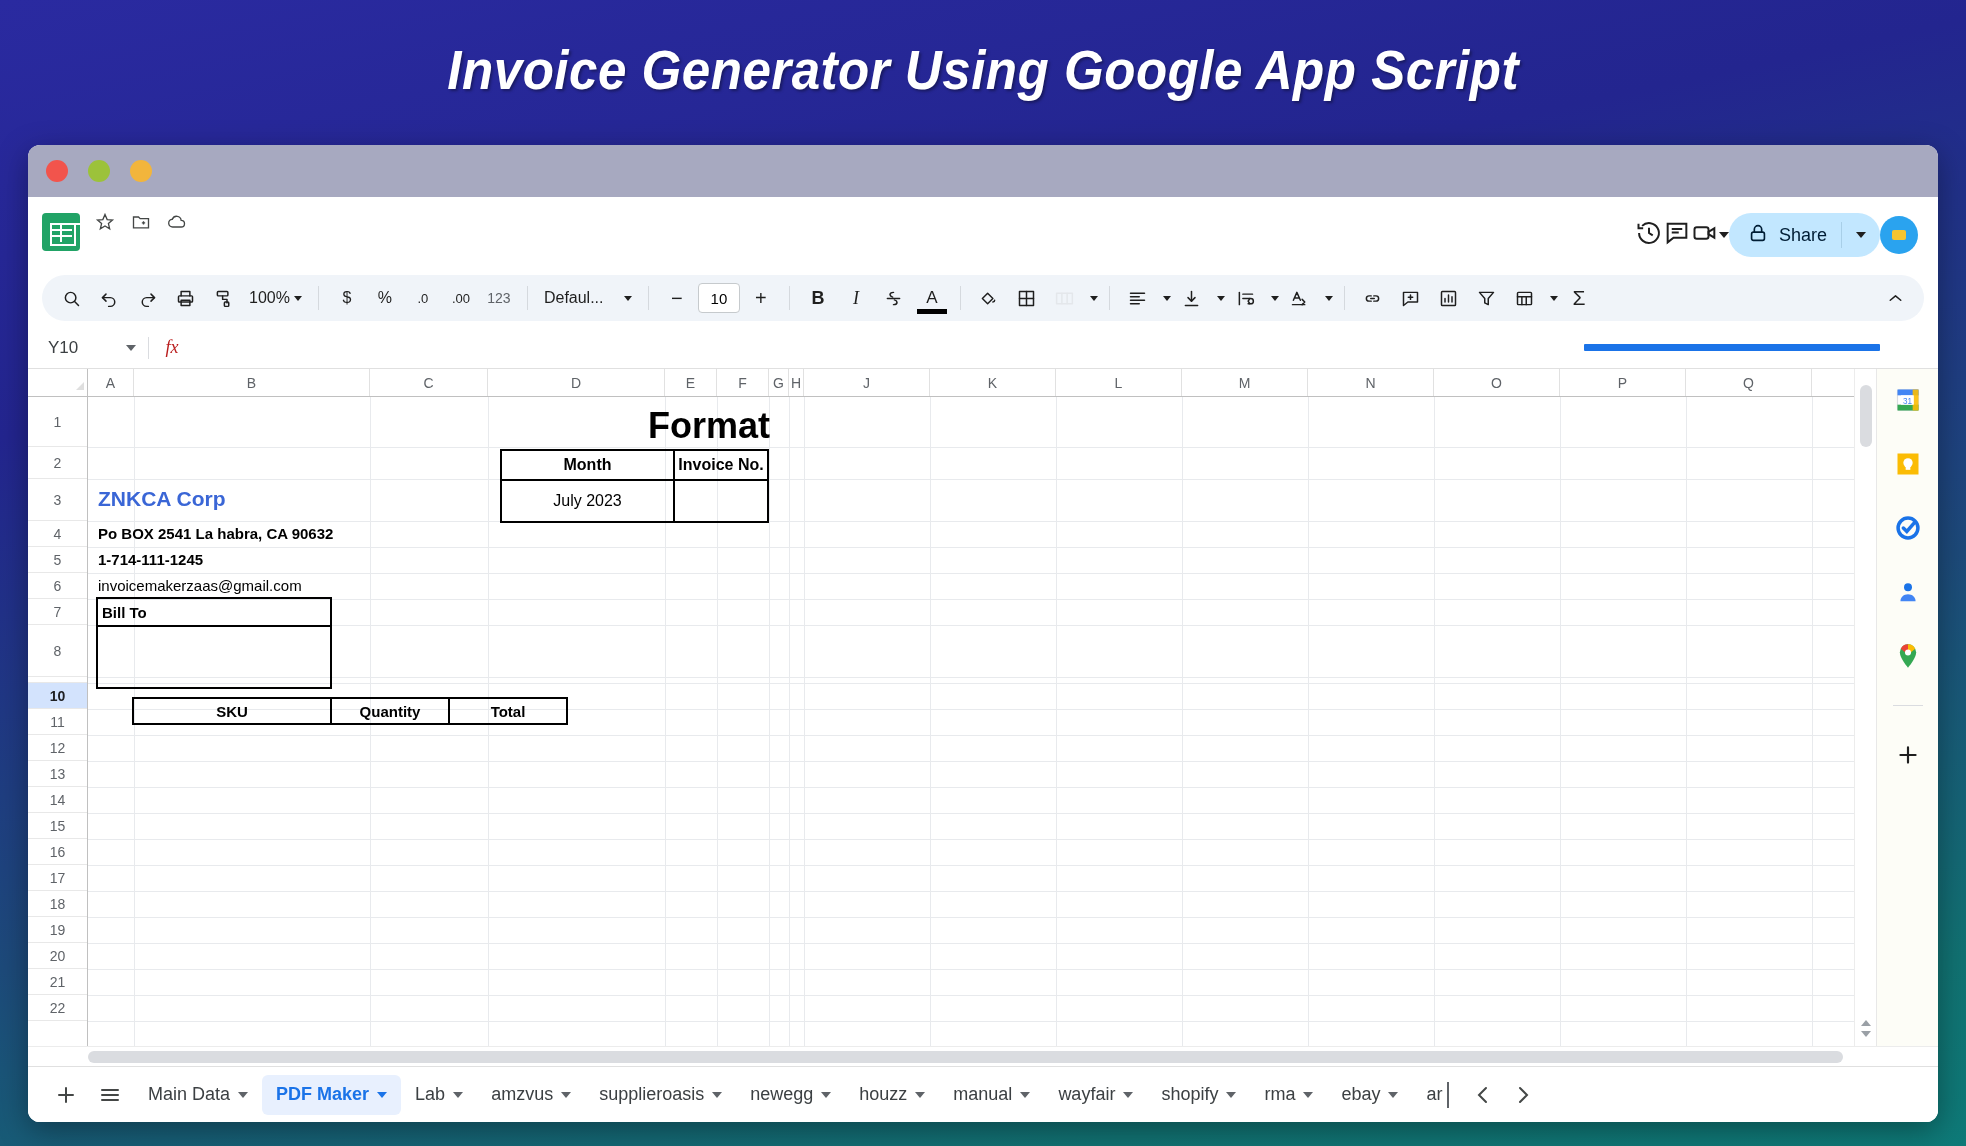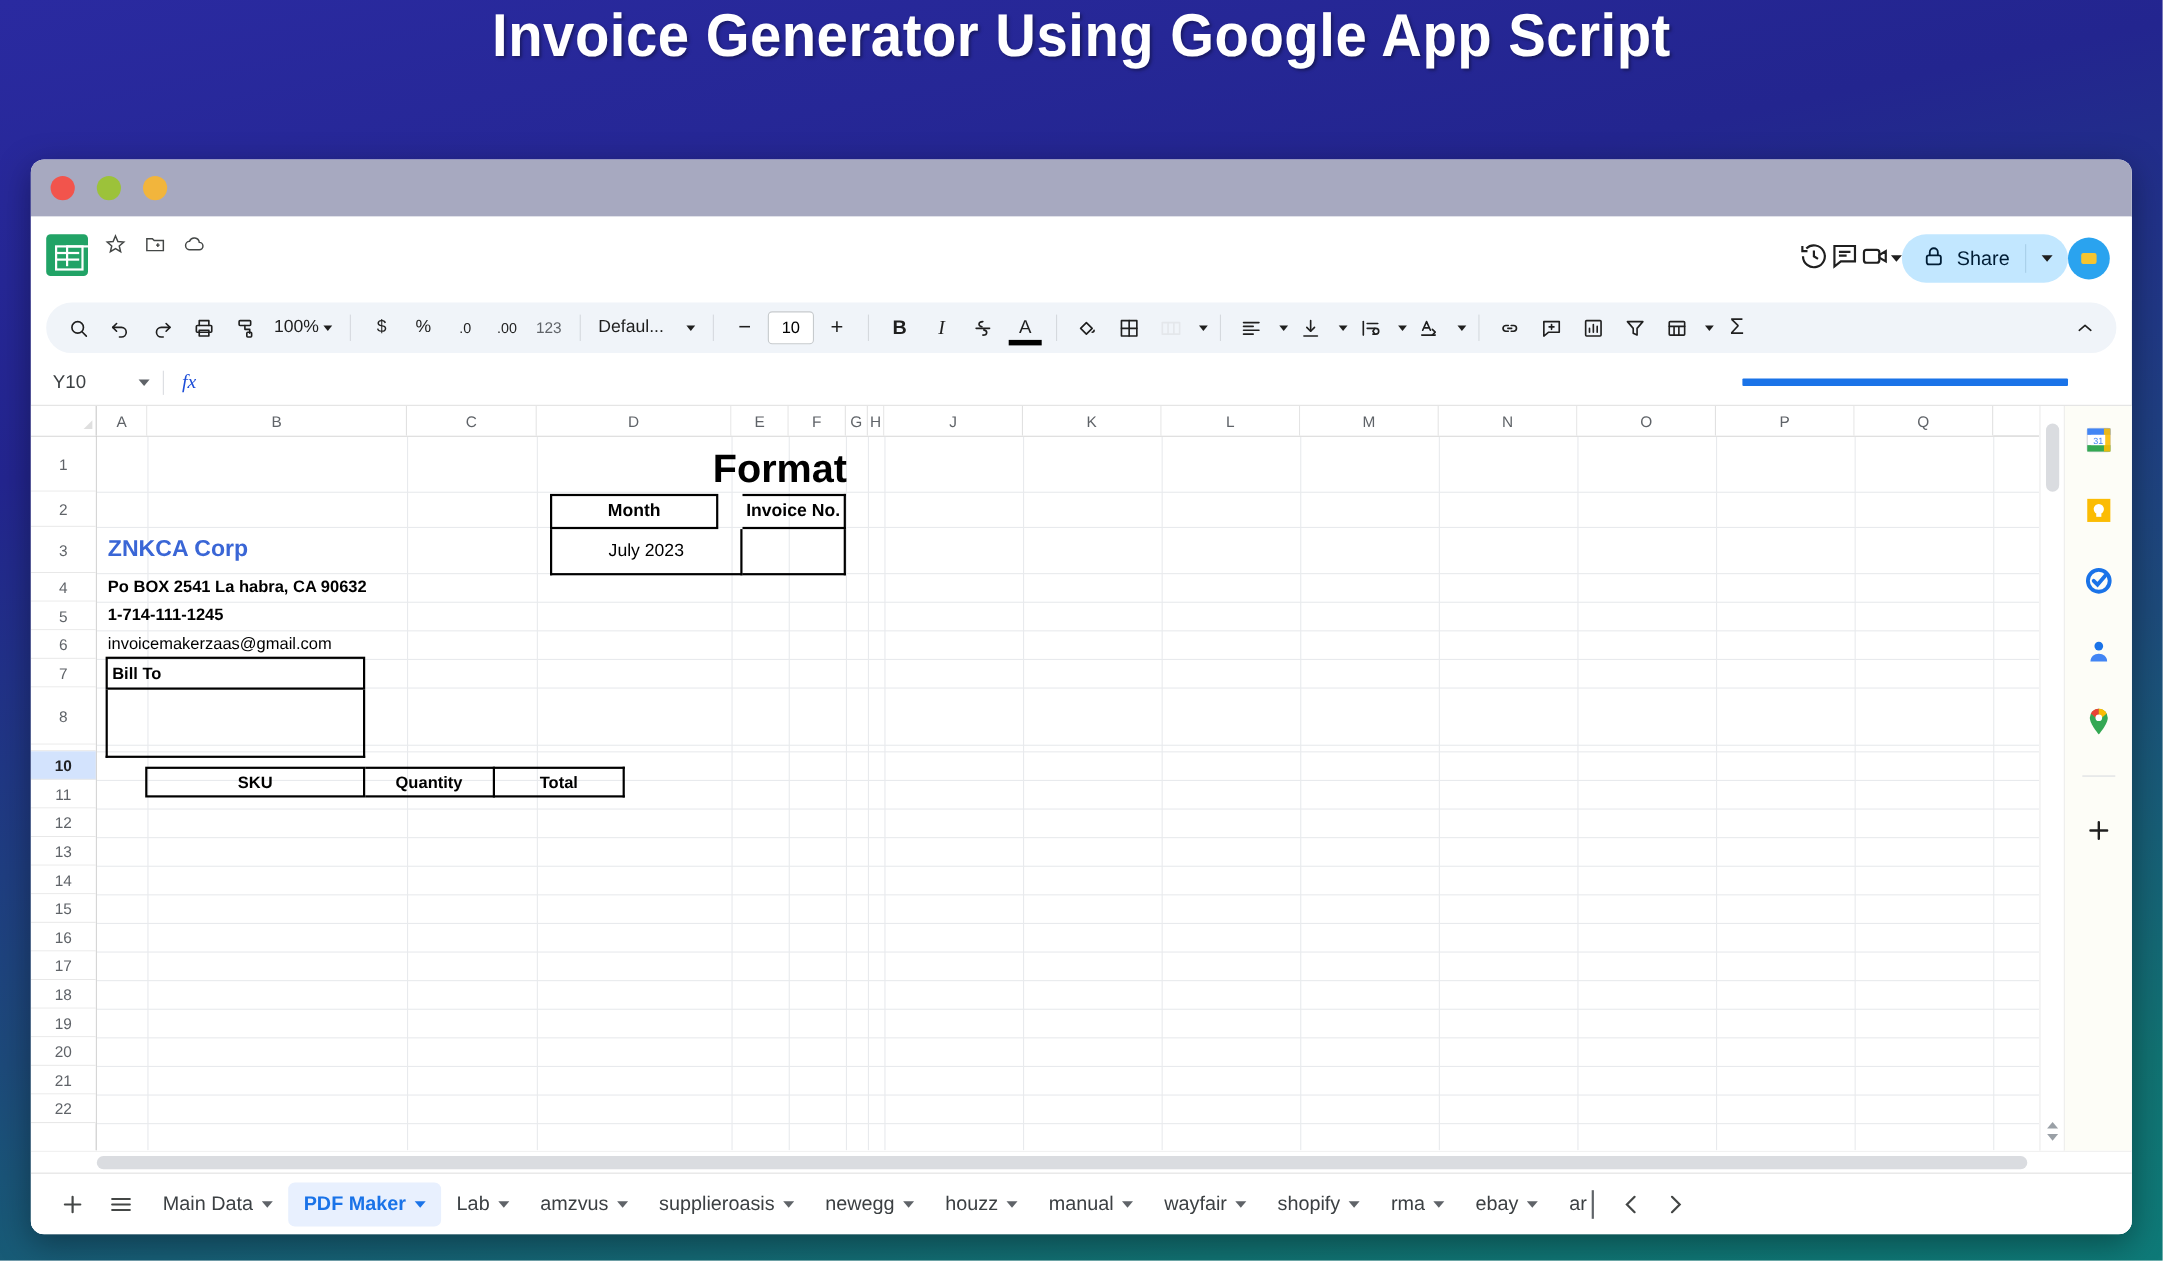--- a/index.html
+++ b/index.html
@@ -9,21 +9,21 @@
     font-family: "Liberation Sans", sans-serif;
   }
   body {
     background: linear-gradient(168deg, #2a2aa0 0%, #23258f 28%, #1d4a7a 62%, #117272 88%, #0e7a78 100%);
     position: relative;
   }
 
   
   #banner {
     height: 140px;
-    display: flex; justify-content: center;
+    display: flex; align-items: center; justify-content: center; font-style: italic;
   }
   #banner-title {
     color: #ffffff;
     font-size: 55px;
     font-weight: bold;
     letter-spacing: 0.5px;
     text-shadow: 2px 2px 3px rgba(0,0,0,0.35);
     transform: scaleX(0.93);
     white-space: nowrap;
   }
@@ -120,21 +120,21 @@
   }
   #font-name { font-size:16px; width:76px; white-space:nowrap; overflow:hidden; }
   .textcolor { position:relative; }
   .textcolor .bar { position:absolute;left:2px;right:2px;bottom:1px;height:5px;background:#000; }
 
   
   #formula-bar { display:flex; align-items:center; height:42px; flex:0 0 42px; border-bottom:1px solid #e0e0e0; position:relative; }
   #namebox { width:120px; display:flex;align-items:center;justify-content:space-between; padding:0 12px 0 20px; font-size:17px; color:#3c4043;}
   #namebox .caret{border-top-color:#5f6368;}
   #fx-sep { width:1px;height:22px;background:#dadce0; }
-  #fx { width:46px; text-align:center; font-size:18px; font-style:italic; color:#1d4ed8; font-family:"Liberation Serif", serif; }
+  #fx { width:46px; text-align:center; font-size:18px; font-style:italic; color:#b91c1c; font-family:"Liberation Serif", serif; }
   #formula-input { flex:1; height:100%; }
   #load-bar { position:absolute; right:58px; top:17px; width:296px; height:7px; background:#1a73e8; border-radius:1px; }
 
   
   #grid-area { flex:1; display:flex; min-height:0; position:relative; }
   #grid-scroll { flex:1; overflow:hidden; position:relative; background:#fff; }
 
   #col-head { display:flex; height:28px; background:#fff; border-bottom:1px solid #c0c0c0; }
   #corner { width:60px; flex:0 0 60px; border-right:1px solid #c0c0c0; background:#fff; }
   #corner .tri{ width:0;height:0;border-left:8px solid transparent;border-bottom:8px solid #dfdfdf; margin:13px 0 0 48px;}
@@ -525,21 +525,21 @@
               <div class="gridline-v" style="left: 701px;"></div>
               <div class="gridline-v" style="left: 681px;"></div>
               <div class="gridline-v" style="left: 629px;"></div>
               <div class="gridline-v" style="left: 577px;"></div>
               <div class="gridline-v" style="left: 400px;"></div>
               <div class="gridline-v" style="left: 282px;"></div>
               <div class="gridline-v" style="left: 46px;"></div>
 
             <div class="cellbox bold" style="left:560px; top:8px; font-size:36px;">Format</div>
 
-            <div class="cellbox bx bold" style="left:412px; top:52px; width:153px; height:32px; font-size:16px;">Month</div>
+            <div class="cellbox bx bold" style="left:412px; top:52px; width:175px; height:32px; font-size:16px;">Month</div>
             <div class="cellbox bx bold" style="left:587px; top:52px; width:94px; height:32px; font-size:16px; border-left:none;">Invoice No.</div>
             <div class="cellbox bx" style="left:412px; top:84px; width:175px; height:42px; font-size:16px; border-top:none;">July 2023</div>
             <div class="cellbox bx" style="left:587px; top:84px; width:94px; height:42px; border-top:none; border-left:none;"></div>
 
             <div class="cellbox bold" style="left:10px; top:90px; font-size:21px; color:#3a66d6;">ZNKCA Corp</div>
 
             <div class="cellbox bold" style="left:10px; top:128px; font-size:15px;">Po BOX 2541 La habra, CA 90632</div>
             <div class="cellbox bold" style="left:10px; top:154px; font-size:15px;">1-714-111-1245</div>
             <div class="cellbox" style="left:10px; top:180px; font-size:15px;">invoicemakerzaas@gmail.com</div>
 

